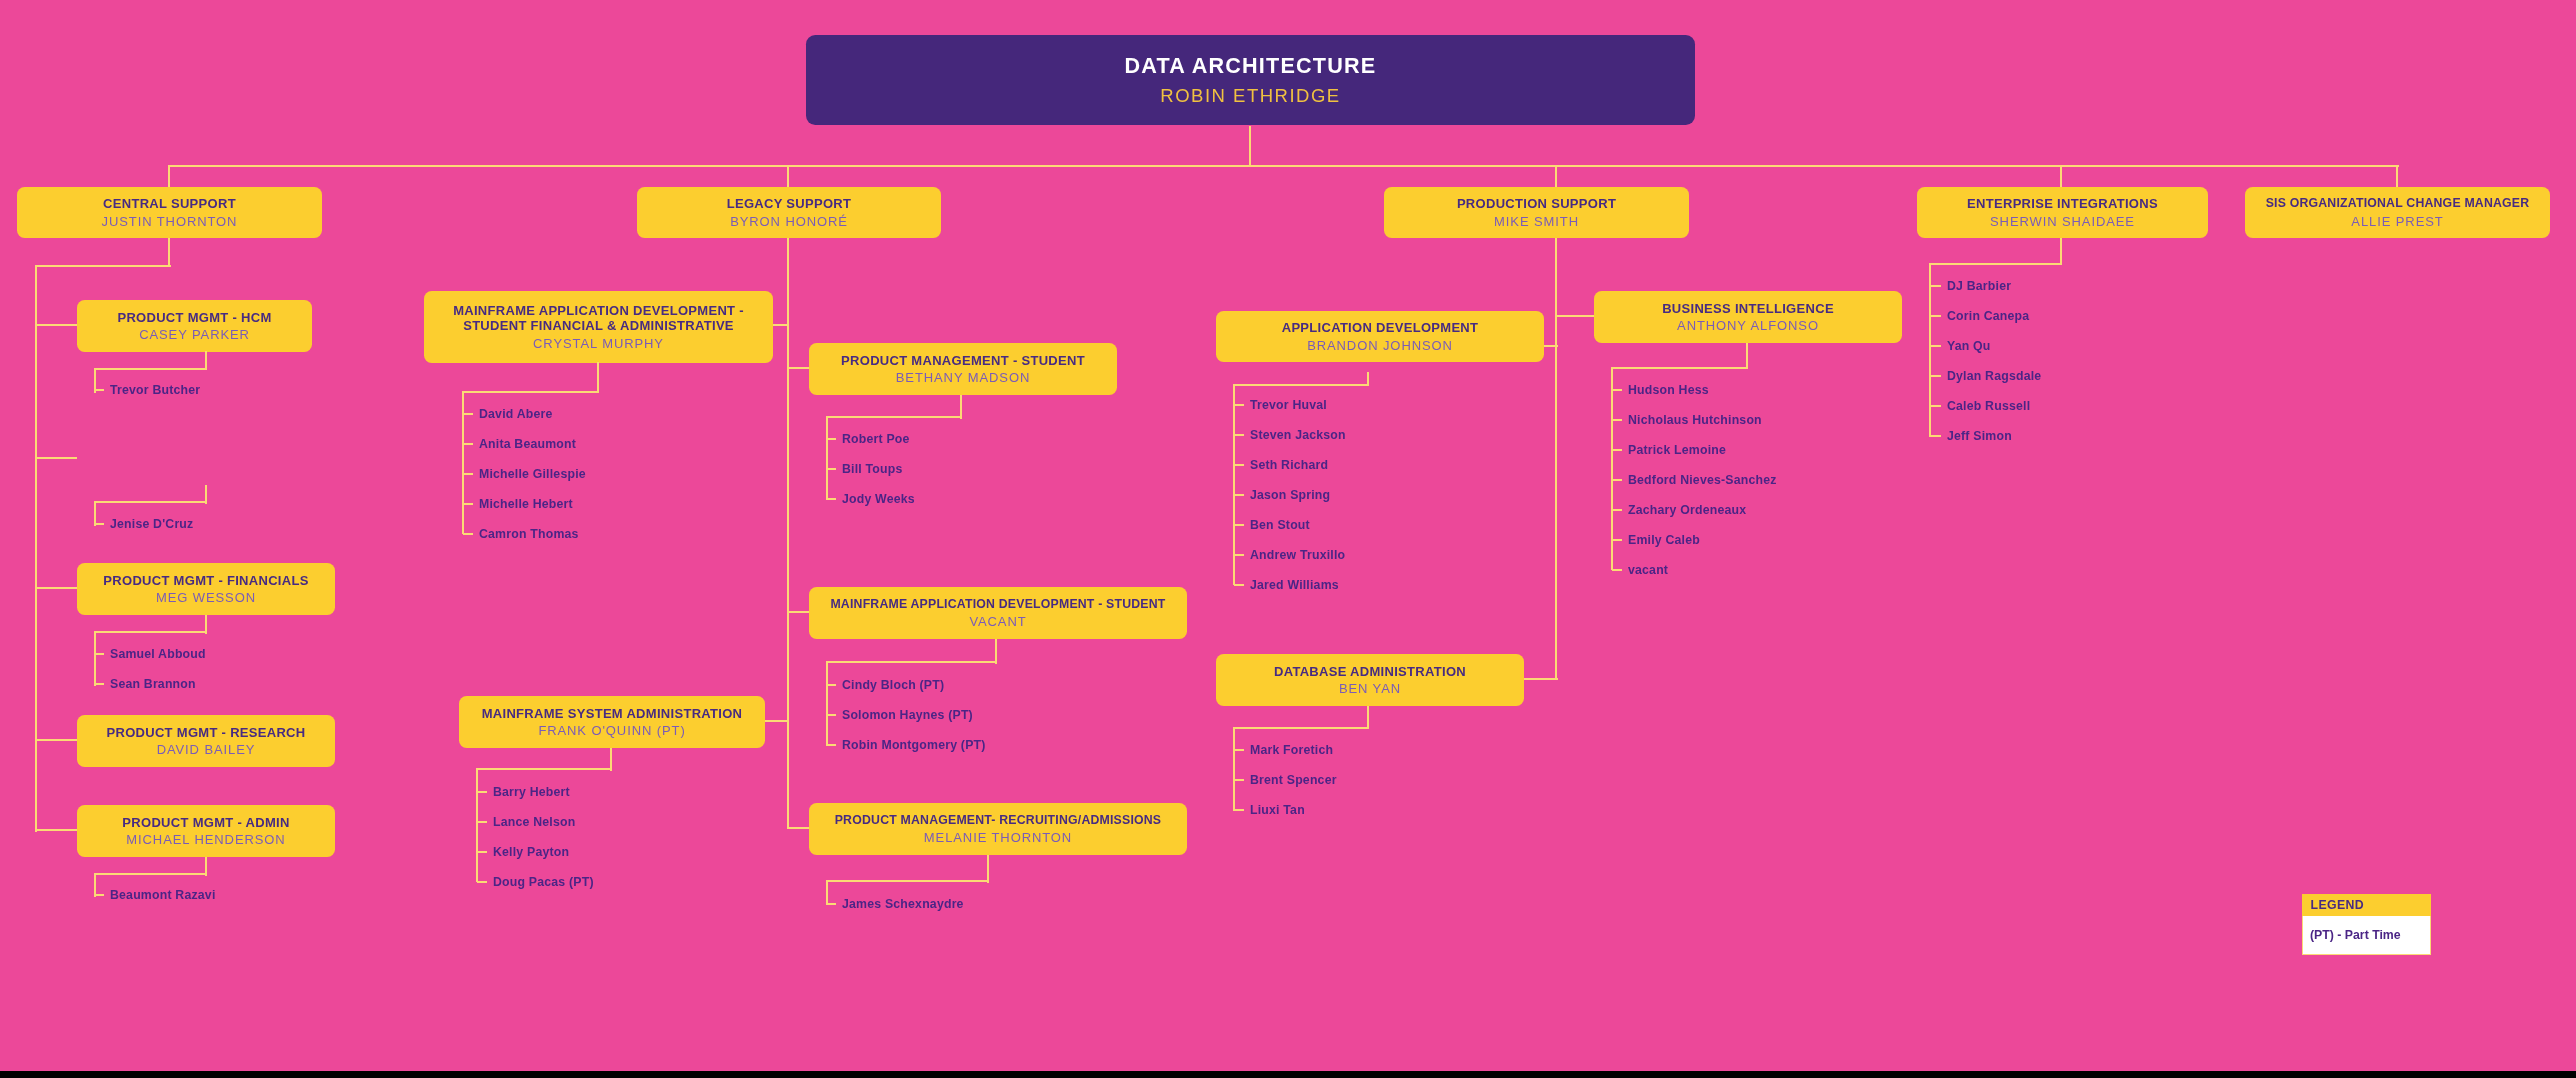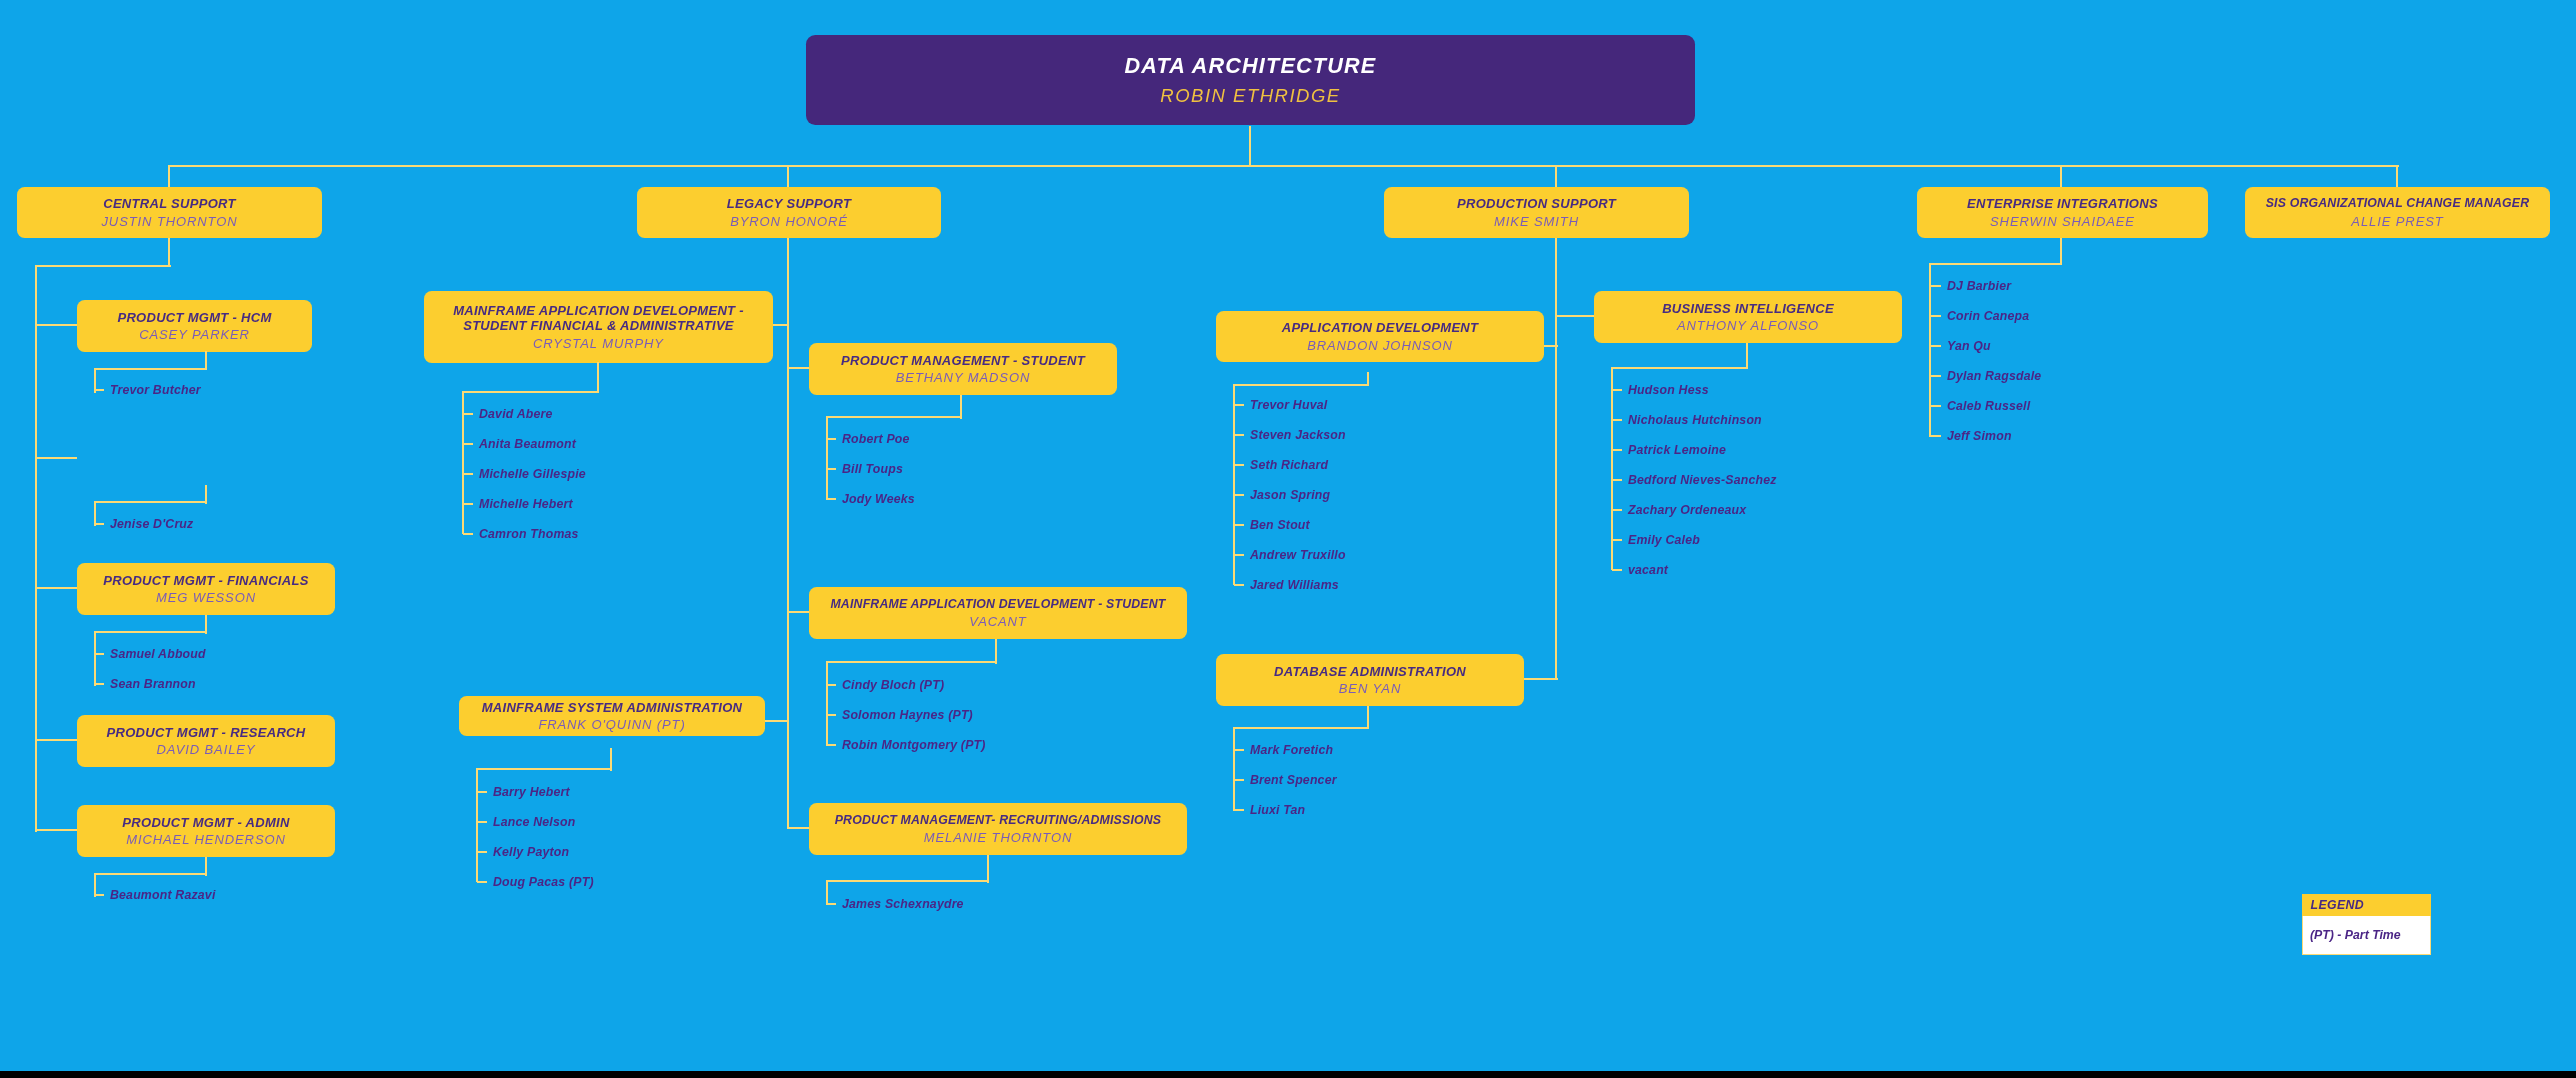--- a/index.html
+++ b/index.html
@@ -1,17 +1,17 @@
 <!DOCTYPE html>
 <html style="--purple: #45277B; --box_gold: #FCCE2F; --line_gold: #FBDA75; --title_purple: #472B82; --name_purple: #7A5CB8; --member_purple: #4B2586; --root_name_gold: #F0C140;font-size:12.3px"><head>
 <meta charset="utf-8">
 <style>
   html,body { margin:0; padding:0; background:#ffffff; }
   body { font-family:"Liberation Sans", sans-serif; }
-  #stage { position:relative; width:2576px; height:1078px; background:#0ea5e9; overflow:hidden;font-style:italic; }
+  #stage { position:relative; width:2576px; height:1078px; background:#ec4899; overflow:hidden; }
 
   
   .lh, .lv { position:absolute; background:var(--line_gold,#FBDA75); }
   .lh { height:2.3px; }
   .lv { width:2.3px; }
 
   
   .node { position:absolute; background:var(--box_gold,#FCCE2F); border-radius:7.7px;
           display:flex; flex-direction:column; justify-content:center; align-items:center;
           text-align:center; padding:3.1px 7.7px; box-sizing:border-box; }
@@ -158,21 +158,21 @@
   <div class="lv" style="left:462px;top:391px;height:143px"></div>
   <ul class="members" style="left:479px;top:399px">
 
   <li class="member">David Abere</li>
       <li class="member">Anita Beaumont</li>
       <li class="member">Michelle Gillespie</li>
       <li class="member">Michelle Hebert</li>
       <li class="member">Camron Thomas</li>
     </ul>
 
-  <div class="node" style="left:459px;top:696px;width:306px;height:40px">
+  <div class="node" style="left:459px;top:696px;width:306px;height:52px">
     <div class="bt">MAINFRAME SYSTEM ADMINISTRATION</div>
     <div class="bs">FRANK O'QUINN (PT)</div>
   </div>
   <div class="lv" style="left:610px;top:748px;height:23px"></div>
   <div class="lh" style="left:476px;top:768px;width:136px"></div>
   <div class="lv" style="left:476px;top:768px;height:114px"></div>
   <ul class="members" style="left:493px;top:777px">
 
   <li class="member">Barry Hebert</li>
       <li class="member">Lance Nelson</li>

